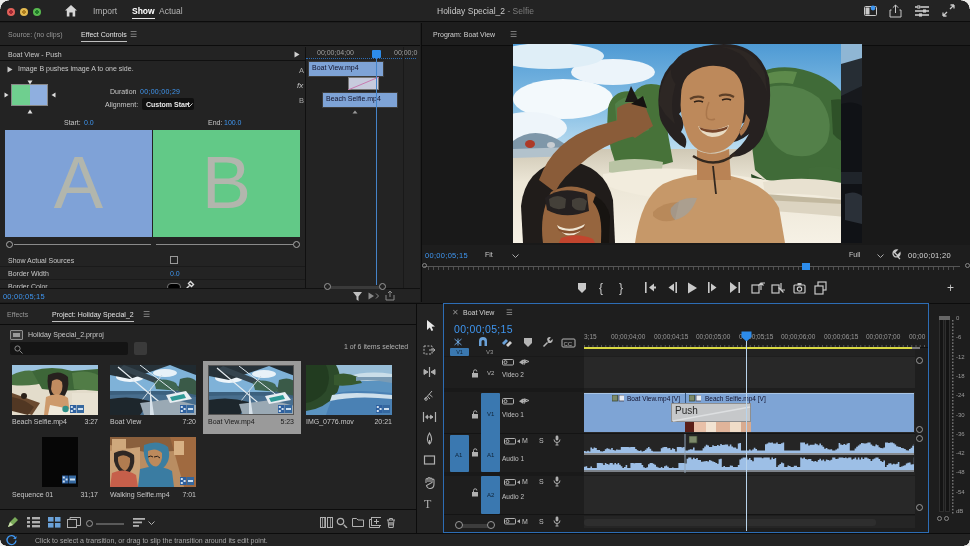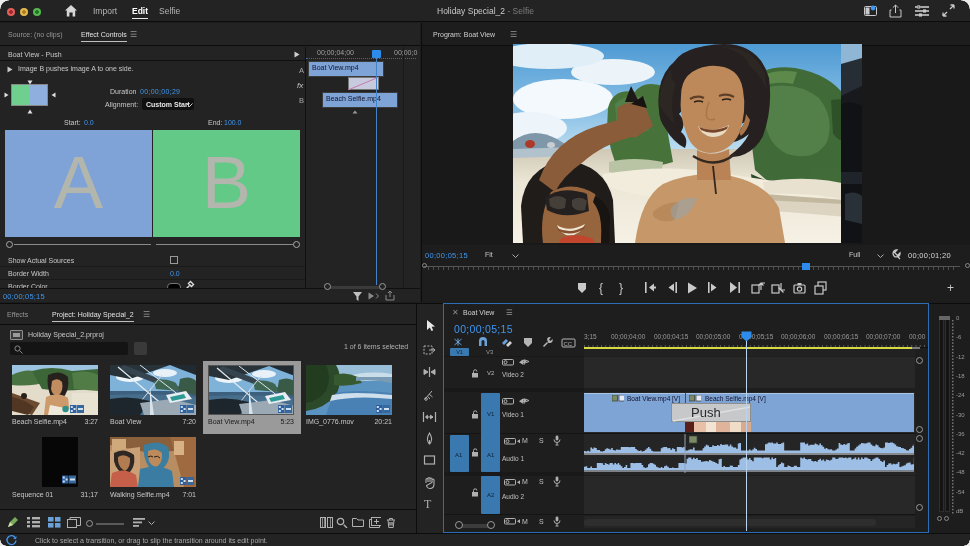--- a/index.html
+++ b/index.html
@@ -11,22 +11,22 @@
 <body>
 
 <div class="abs" style="left:0;top:0;width:970px;height:22px;background:#232323;border-bottom:1px solid #0c0c0c">
   <div class="abs" style="left:7px;top:8px;width:8px;height:8px;border-radius:50%;background:radial-gradient(circle,#a12733 0 1.7px,#e06058 1.8px)"></div>
   <div class="abs" style="left:20px;top:8px;width:8px;height:8px;border-radius:50%;background:radial-gradient(circle,#ad7d1e 0 1.7px,#e3b94f 1.8px)"></div>
   <div class="abs" style="left:33px;top:8px;width:8px;height:8px;border-radius:50%;background:radial-gradient(circle,#1f7a28 0 1.7px,#57b94e 1.8px)"></div>
   <svg class="abs" style="left:64px;top:4px" width="14" height="14" viewBox="0 0 14 14">
       <path d="M7 1 L13 6.5 L11.2 6.5 L11.2 12.5 L8.6 12.5 L8.6 8.5 L5.4 8.5 L5.4 12.5 L2.8 12.5 L2.8 6.5 L1 6.5 Z" fill="#d6d6d6"></path>
     </svg>
   <div class="abs" style="left:93px;top:6px;font-size:8.5px;color:#b5b5b5">Import</div>
-  <div class="abs" style="left:132px;top:6px;font-size:8.5px;color:#fff;font-weight:bold;border-bottom:1.5px solid #e8e8e8;padding-bottom:2px">Edit</div>
-  <div class="abs" style="left:159px;top:6px;font-size:8.5px;color:#b5b5b5">Selfie</div>
+  <div class="abs" style="left:132px;top:6px;font-size:8.5px;color:#fff;font-weight:bold;border-bottom:1.5px solid #e8e8e8;padding-bottom:2px">Show</div>
+  <div class="abs" style="left:159px;top:6px;font-size:8.5px;color:#b5b5b5">Actual</div>
   <div class="abs" style="left:437px;top:6px;font-size:8.5px;color:#c9c9c9">Holiday Special_2 <span style="color:#7e7e7e">- Selfie</span></div>
 
   <svg class="abs" style="left:864px;top:5px" width="13" height="12" viewBox="0 0 13 12">
       <rect x="0.5" y="1.5" width="12" height="9" rx="1" fill="none" stroke="#c9c9c9"></rect>
       <rect x="1.5" y="2.5" width="4" height="7" fill="#c9c9c9"></rect>
       <circle cx="9" cy="3" r="2.4" fill="#3f96f0"></circle>
     </svg>
   <svg class="abs" style="left:889px;top:4px" width="13" height="14" viewBox="0 0 13 14">
       <path d="M2.5 6 H1 V13 H12 V6 H10.5" fill="none" stroke="#c9c9c9"></path>
       <path d="M6.5 1 V9 M6.5 1 L3.8 3.7 M6.5 1 L9.2 3.7" stroke="#c9c9c9" fill="none"></path>
@@ -760,21 +760,21 @@
   <svg class="abs" style="left:245px;top:91px" width="12" height="7">
       <rect width="5.5" height="6" fill="#7d8a6a" stroke="#3e4a34" stroke-width="0.8"></rect>
       <rect x="7" width="5.5" height="6" fill="#e8ecf2" stroke="#445" stroke-width="0.8"></rect>
     </svg>
   <div class="abs" style="left:261px;top:91px;font-size:6.5px;color:#10102c;white-space:nowrap">Beach Selfie.mp4 [V]</div>
 
   <div class="abs" style="left:227px;top:99px;width:80px;height:19px;background:#c6c8ca;border:1px solid #8e8e8e"></div>
   <svg class="abs" style="left:227px;top:99px" width="80" height="19">
       <line x1="2" y1="18" x2="79" y2="4" stroke="#dddfe1" stroke-width="1.5"></line>
     </svg>
-  <div class="abs" style="left:247px;top:101px;font-size:13px;color:#2a2a2a">Push</div>
+  <div class="abs" style="left:231px;top:101px;font-size:10px;color:#2a2a2a">Push</div>
 
   <div class="abs" style="left:241px;top:118px;width:66px;height:10px;background:#caa08a;overflow:hidden">
     <div class="abs" style="left:0;top:0;width:9px;height:10px;background:#5a1f18"></div>
     <div class="abs" style="left:9px;top:0;width:12px;height:10px;background:#e8c0a8"></div>
     <div class="abs" style="left:21px;top:0;width:10px;height:10px;background:#f2e3d2"></div>
     <div class="abs" style="left:31px;top:0;width:14px;height:10px;background:#e0b49a"></div>
     <div class="abs" style="left:45px;top:0;width:11px;height:10px;background:#f0ddc8"></div>
     <div class="abs" style="left:56px;top:0;width:10px;height:10px;background:#d8ab90"></div>
   </div>
 

